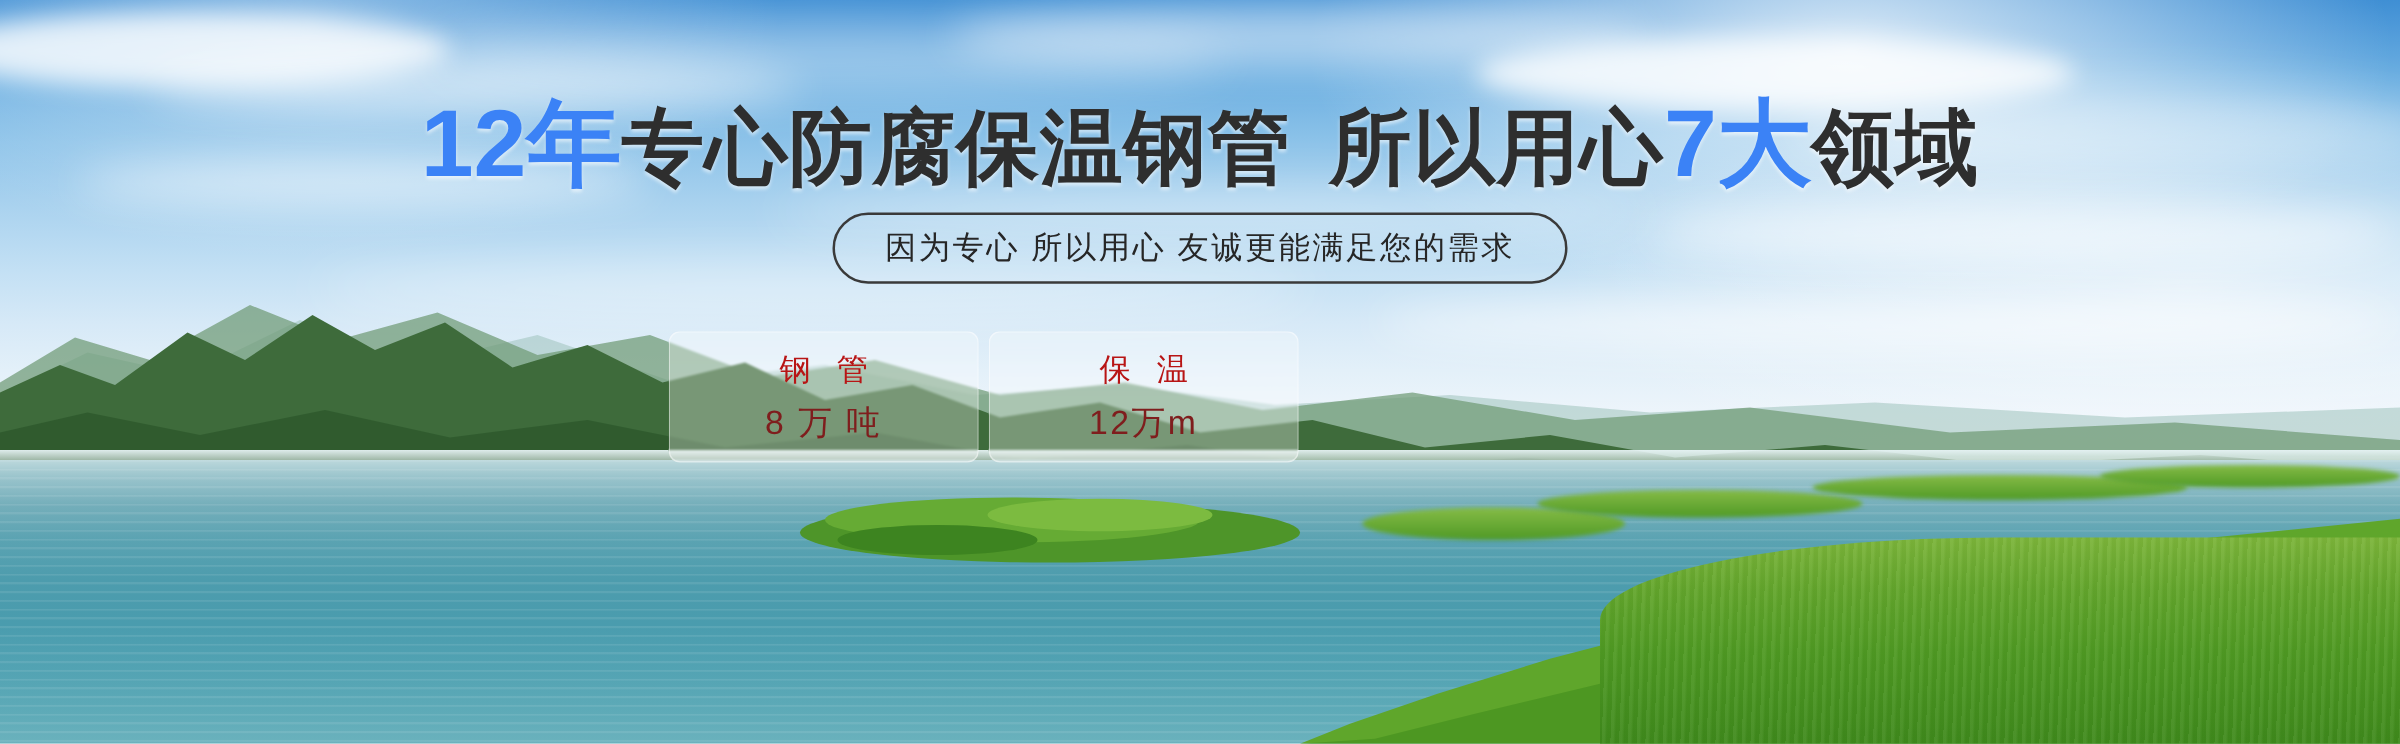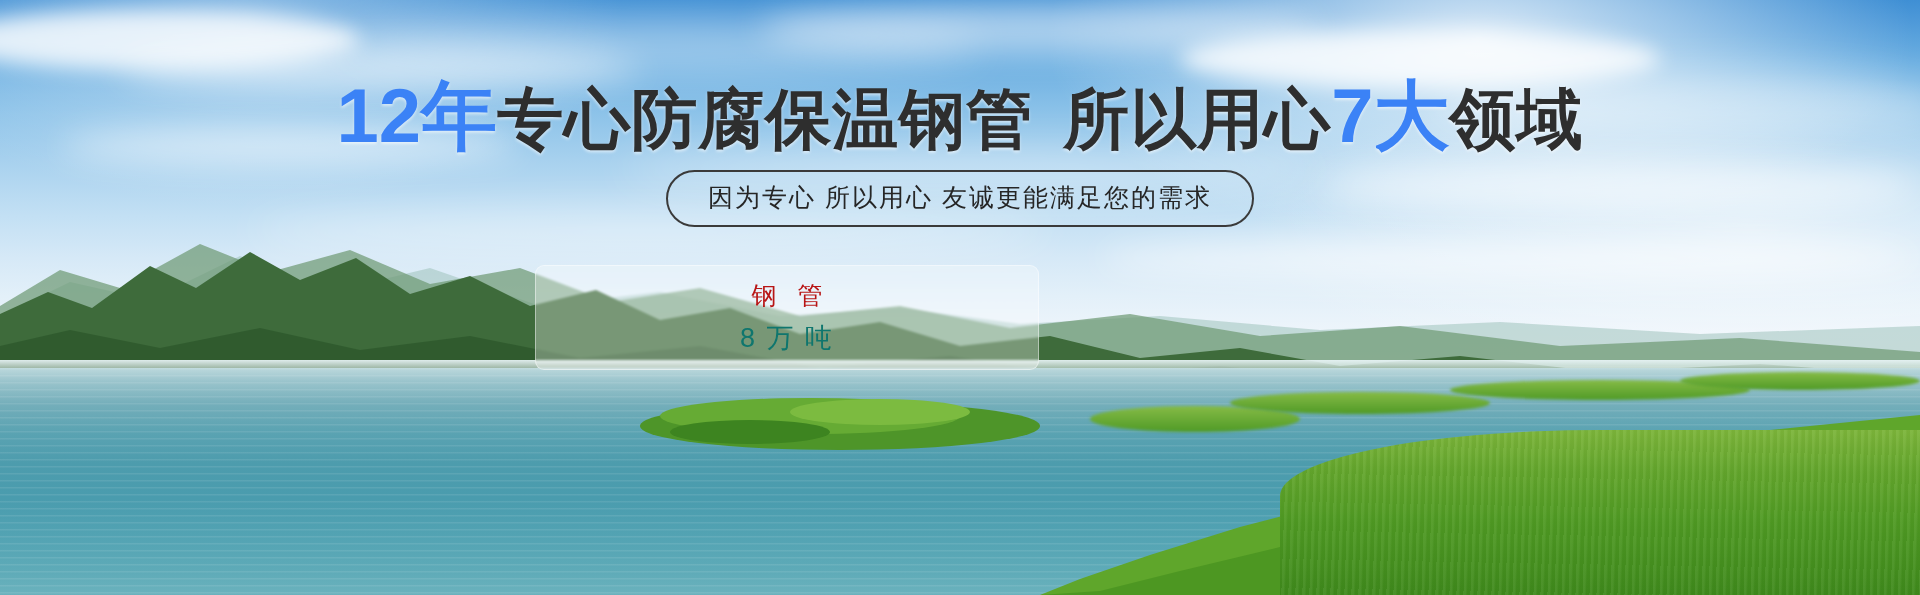--- a/index.html
+++ b/index.html
@@ -209,21 +209,21 @@
   .card-label {
     font-size: 25px;
     color: #b81515;
     letter-spacing: 7px;
     text-indent: 7px;
     margin-bottom: 8px;
     font-weight: normal;
   }
   .card-value {
     font-size: 27px;
-    color: #0f766e;
+    color: #7f1d1d;
     letter-spacing: 2px;
     white-space: nowrap;
     text-align: center;
   }
   .card-value .sup {
     font-size: 15px;
     vertical-align: super;
     letter-spacing: 0;
   }
 </style>
@@ -301,16 +301,20 @@
   </div>
 
   <div class="cards">
 
     <div class="card">
       <div class="card-label">钢 管</div>
       <div class="card-value"><span>8 万 吨</span><span class="sup"></span></div>
     </div>
 
 
+    <div class="card">
+      <div class="card-label">保 温</div>
+      <div class="card-value"><span>12万m</span><span class="sup"></span></div>
+    </div>
 
   </div>
 
 </div>
 
 </body></html>

